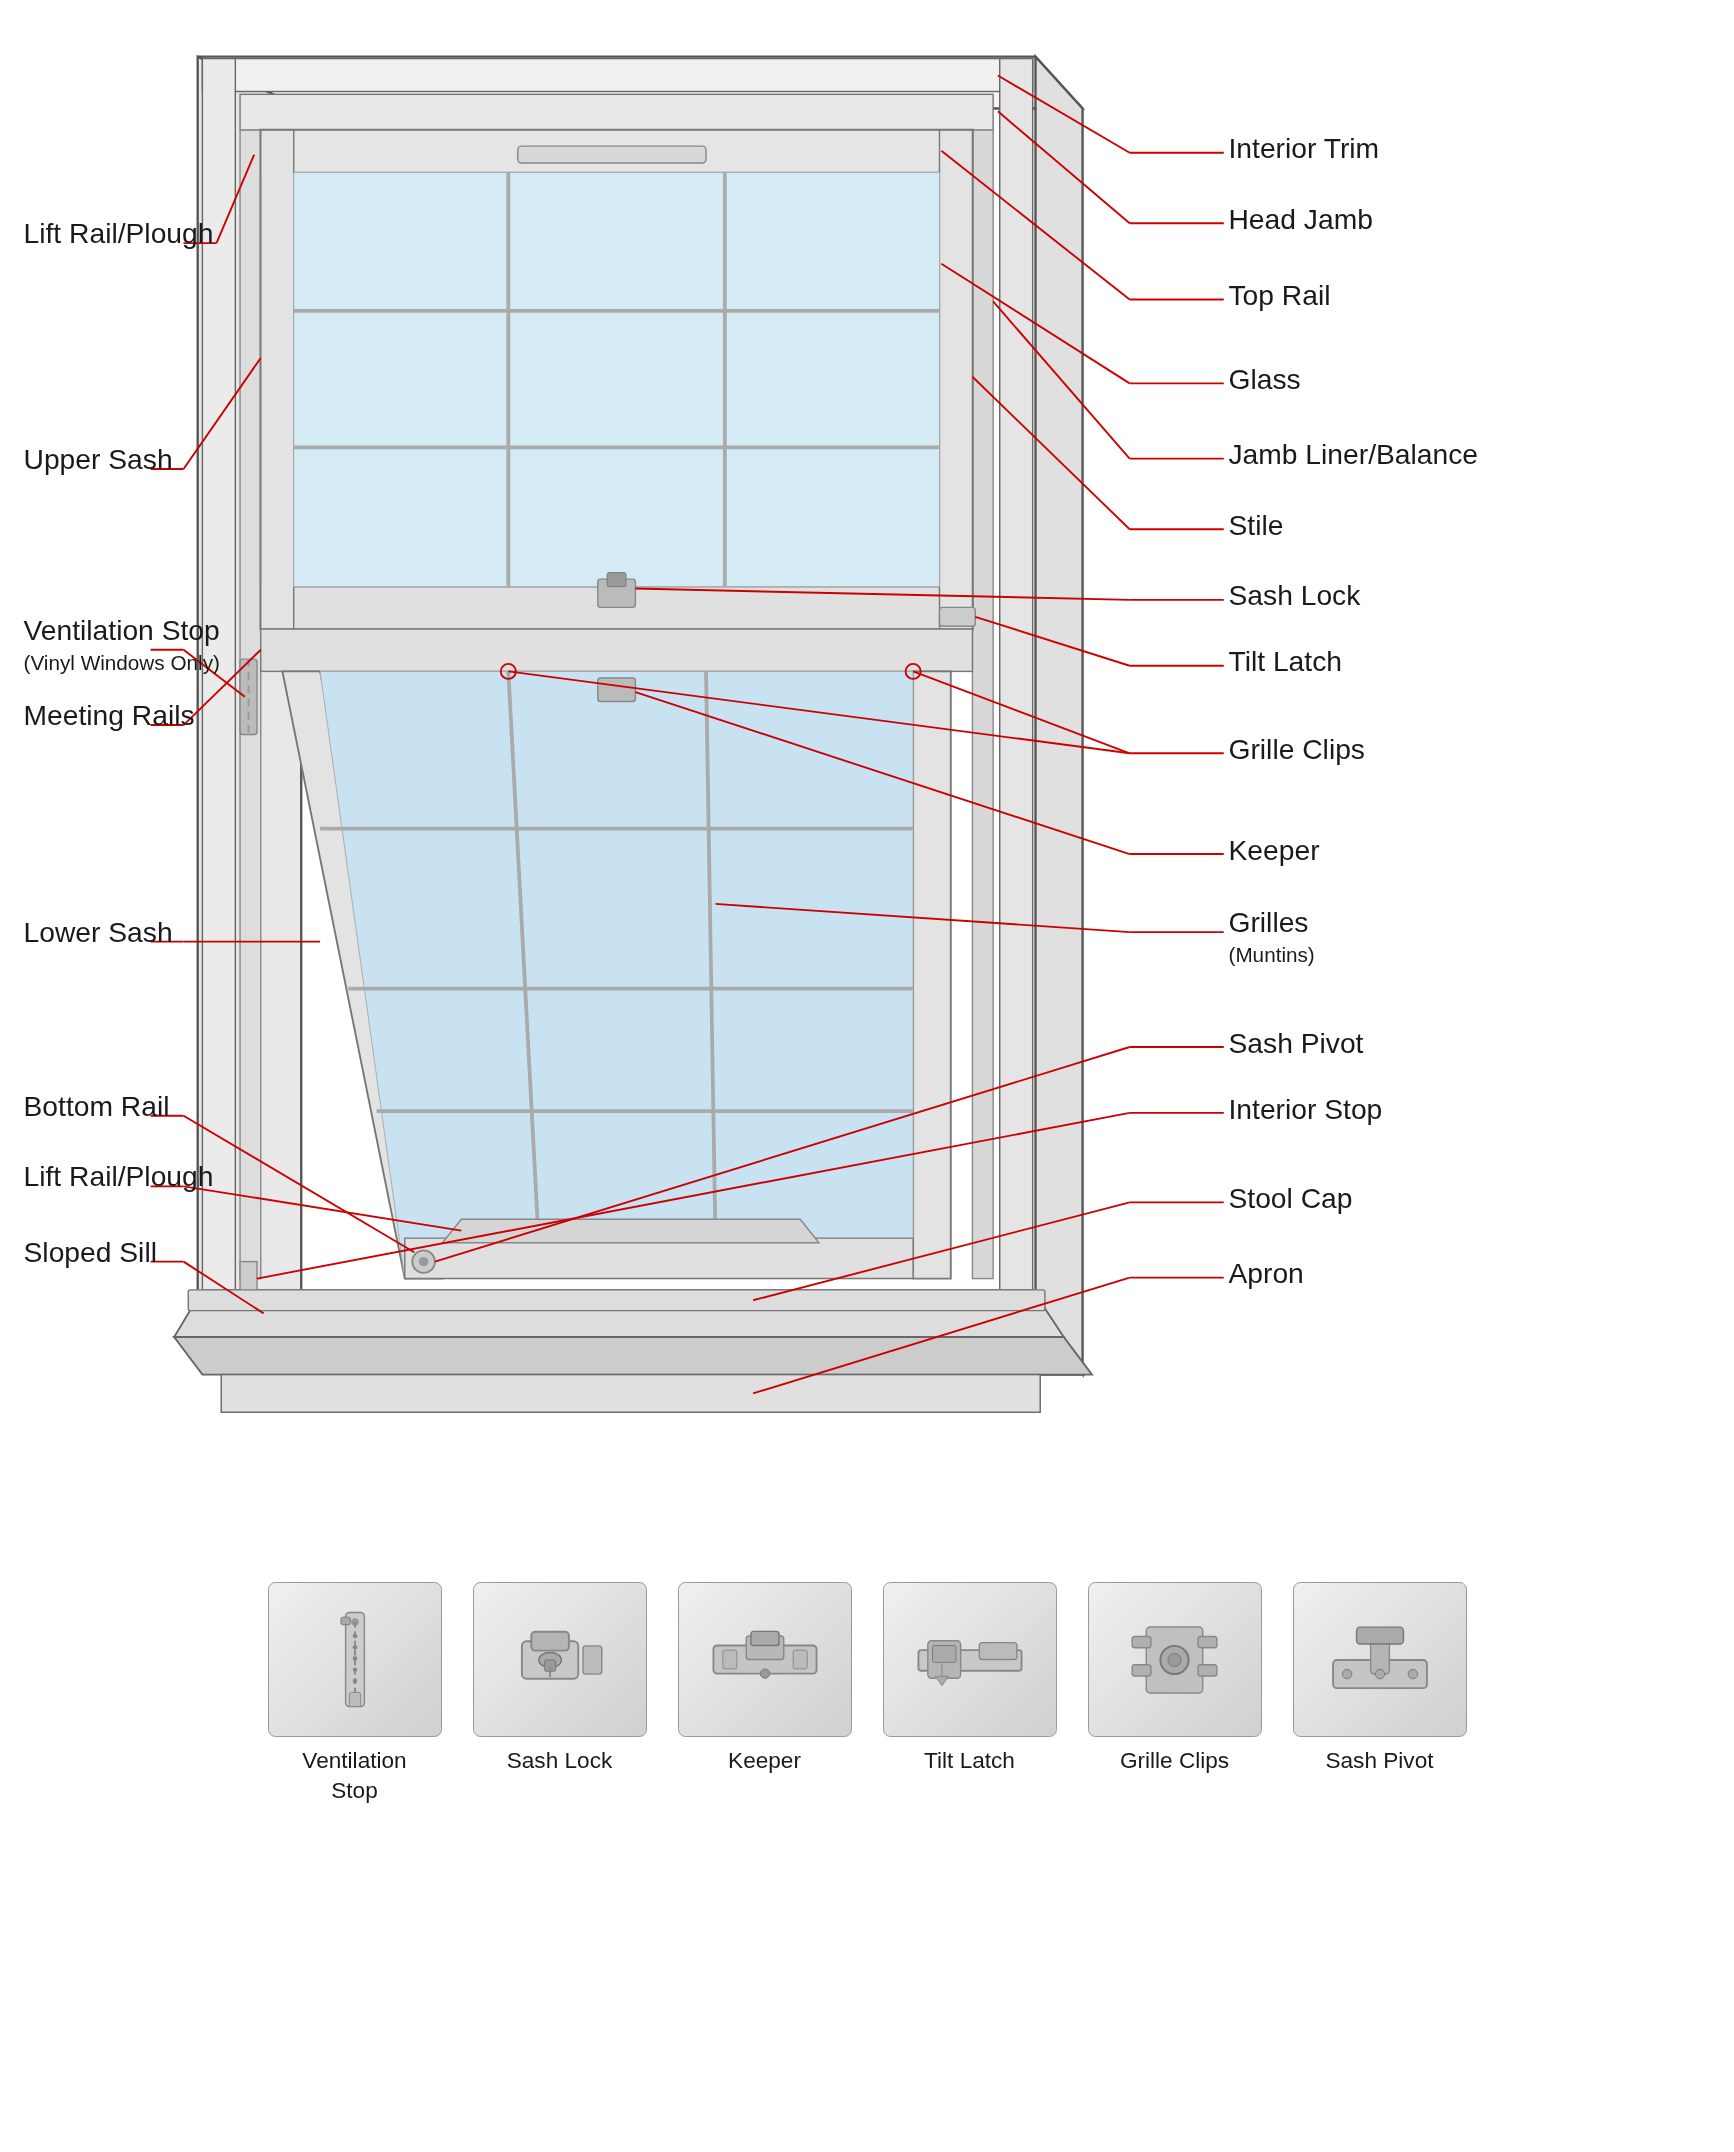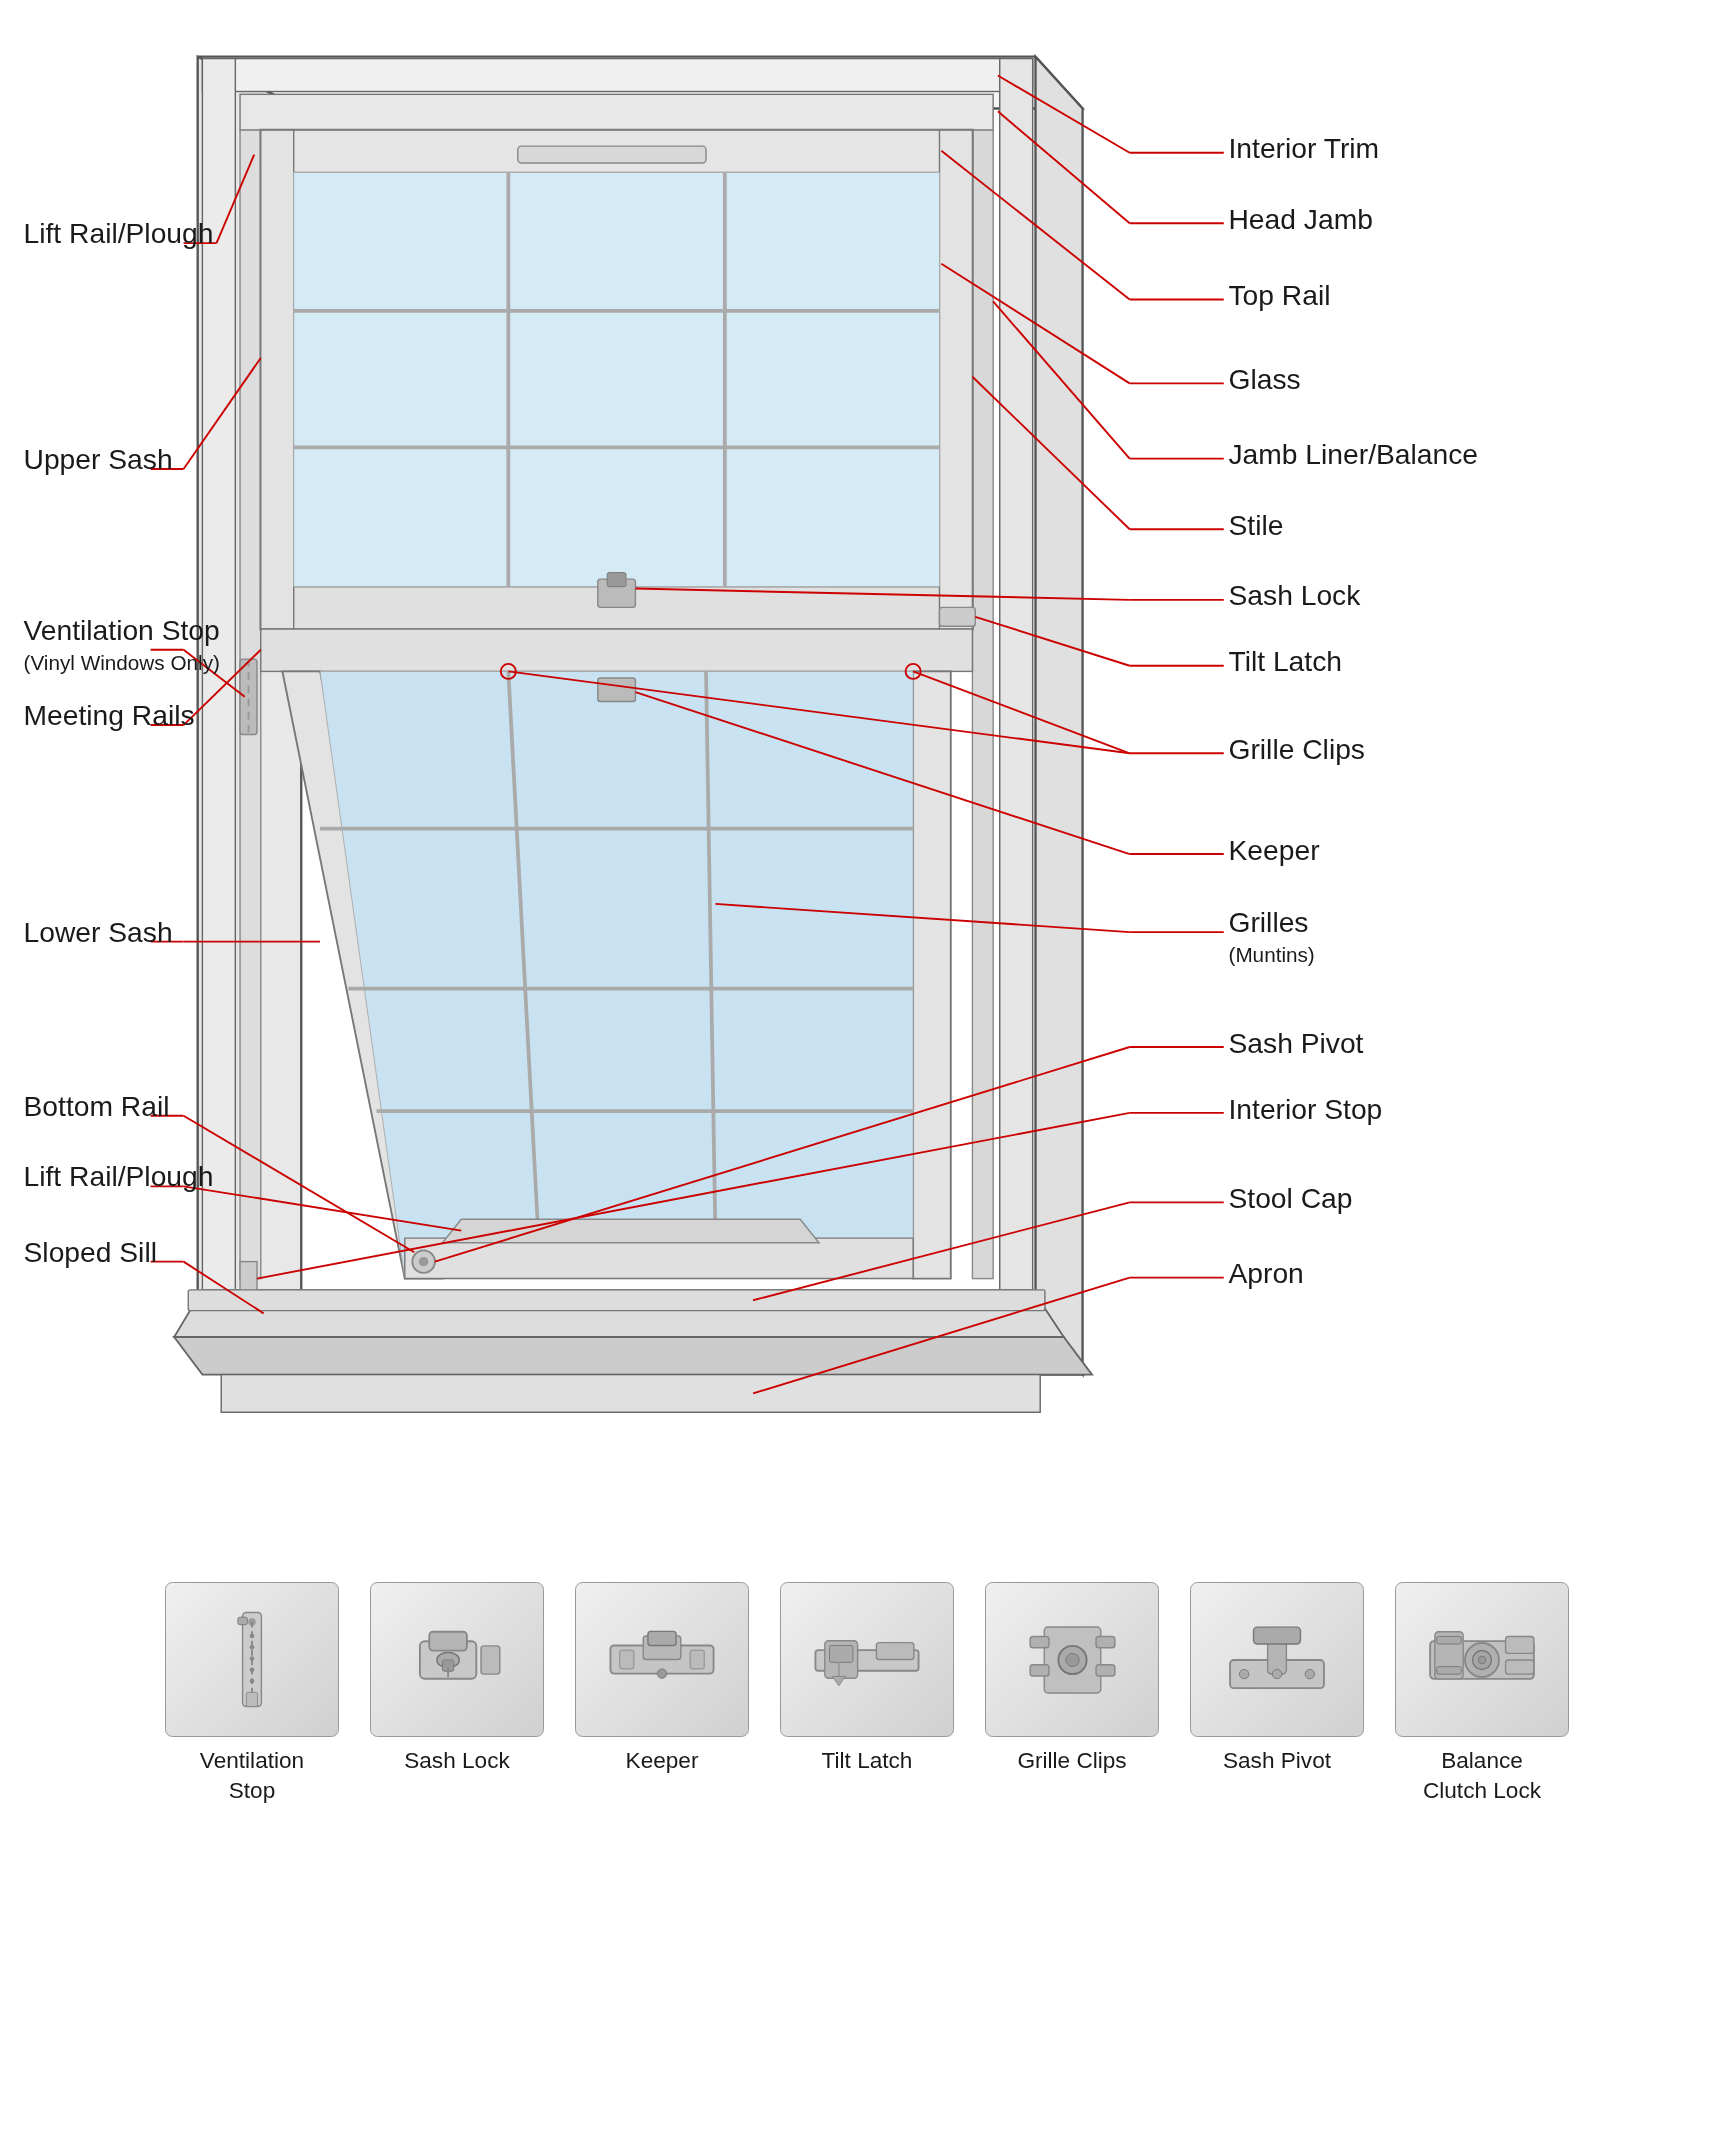--- a/index.html
+++ b/index.html
@@ -365,36 +365,15 @@
         <rect x="40" y="15" width="50" height="18" rx="4" fill="#aaa" stroke="#777" stroke-width="1.5"></rect>
 
         <circle cx="30" cy="65" r="5" fill="#aaa" stroke="#777" stroke-width="1"></circle>
         <circle cx="100" cy="65" r="5" fill="#aaa" stroke="#777" stroke-width="1"></circle>
         <circle cx="65" cy="65" r="5" fill="#aaa" stroke="#777" stroke-width="1"></circle>
       </svg>
     </div>
     <div class="icon-label">Sash Pivot</div>
   </div>
 
-  <div class="icon-item">
-    <div class="icon-box">
-      <svg width="132" height="104" viewBox="0 0 140 110">
-
-        <rect x="15" y="35" width="110" height="40" rx="4" fill="#c0c0c0" stroke="#888" stroke-width="2"></rect>
-
-        <rect x="20" y="25" width="30" height="50" rx="4" fill="#b5b5b5" stroke="#888" stroke-width="1.5"></rect>
-
-        <circle cx="70" cy="55" r="18" fill="#b0b0b0" stroke="#888" stroke-width="2"></circle>
-        <circle cx="70" cy="55" r="10" fill="#a5a5a5" stroke="#777" stroke-width="1.5"></circle>
-        <circle cx="70" cy="55" r="4" fill="#999" stroke="#777" stroke-width="1"></circle>
-
-        <rect x="95" y="30" width="30" height="18" rx="3" fill="#bbb" stroke="#888" stroke-width="1.5"></rect>
-        <rect x="95" y="55" width="30" height="15" rx="3" fill="#bbb" stroke="#888" stroke-width="1.5"></rect>
-
-        <rect x="22" y="30" width="26" height="8" rx="2" fill="#aaa" stroke="#777" stroke-width="1"></rect>
-        <rect x="22" y="62" width="26" height="8" rx="2" fill="#aaa" stroke="#777" stroke-width="1"></rect>
-      </svg>
-    </div>
-    <div class="icon-label">Balance<br>Clutch Lock</div>
-  </div>
 
 </div>
 
 
 </body></html>

